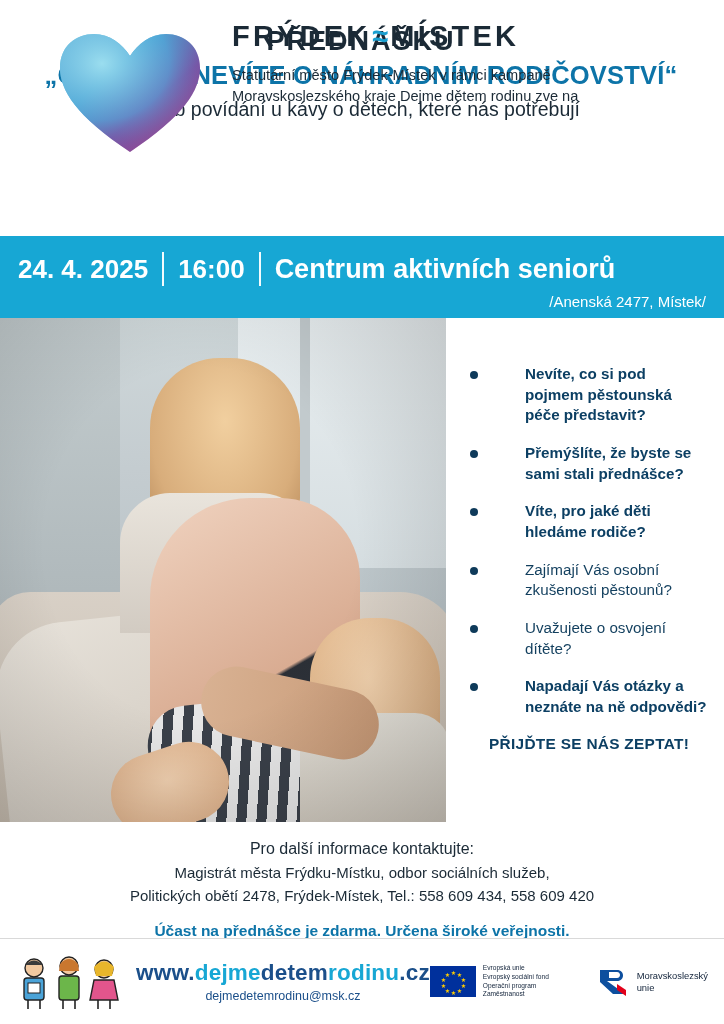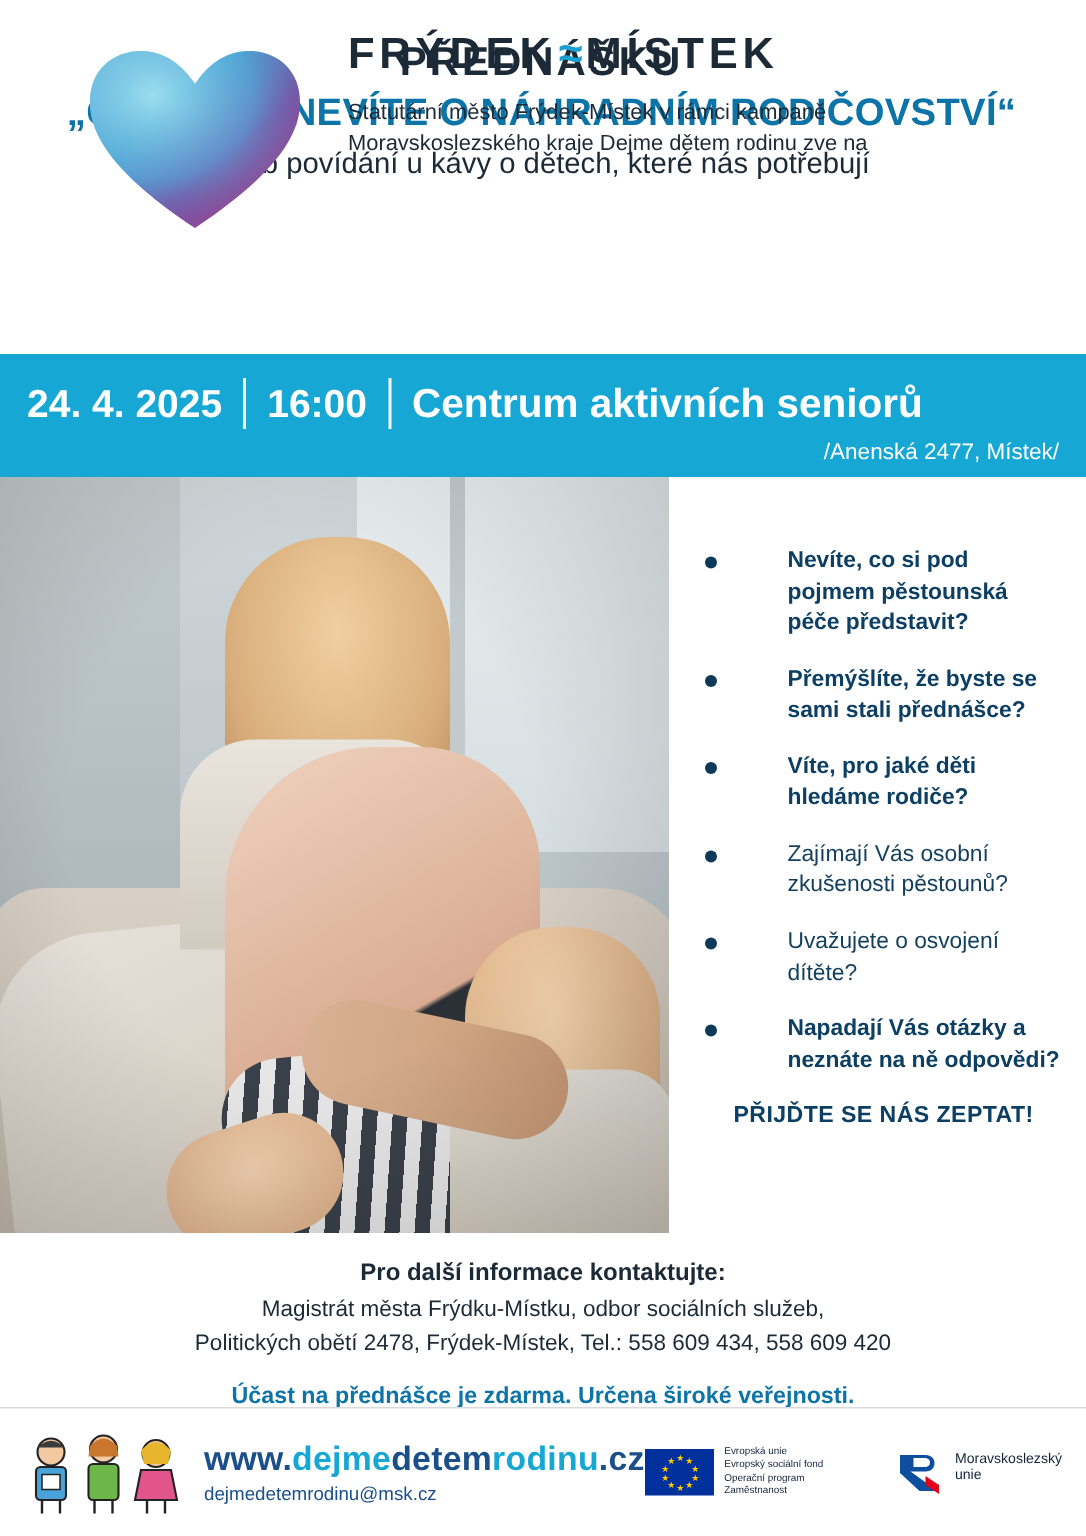--- a/index.html
+++ b/index.html
@@ -248,21 +248,21 @@
     color: #0c3f63;
     letter-spacing: .3px;
   }
 
   
   .contact {
     text-align: center;
     padding: 18px 20px 0 20px;
     color: #1b2a36;
   }
-  .c-title { font-size: 16px; font-weight: bold; }
+  .c-title { font-size: 16px; font-weight: normal; }
   .c-line { font-size: 15px; margin-top: 6px; }
   .c-free {
     margin-top: 18px;
     font-size: 15.5px;
     font-weight: bold;
     color: #0d74a8;
   }
 
   
   .footer {
@@ -270,20 +270,21 @@
     left: 0; bottom: 0;
     width: 724px; height: 86px;
     border-top: 1px solid #d9d9d9;
     display: flex;
     align-items: center;
     padding: 0 16px;
   }
   .kids { width: 110px; height: 62px; position: relative; }
   .web-block {
     flex: 1;
+    text-align: center;
     padding-left: 10px;
   }
   .web-url {
     font-size: 22.5px;
     font-weight: bold;
     color: #1b4f8a;
     letter-spacing: .2px;
   }
   .web-url .mid { color: #17a7d4; }
   .web-mail {
@@ -302,21 +303,21 @@
     flex: 0 0 auto;
   }
   .eu-star {
     position: absolute;
     color: #ffcc00;
     font-size: 6px;
     line-height: 6px;
   }
   .eu-text { font-size: 6.6px; line-height: 1.35; color: #12233a; }
   .msk-logo {
-    display: flex; align-items: flex-start; gap: 8px;
+    display: flex; align-items: center; gap: 8px;
     width: 150px; justify-content: flex-end;
   }
   .msk-mark {
     width: 32px; height: 32px; flex: 0 0 auto;
   }
   .msk-text { font-size: 9.4px; line-height: 1.25; color: #12233a; }
 </style>
 </head>
 <body>
 

